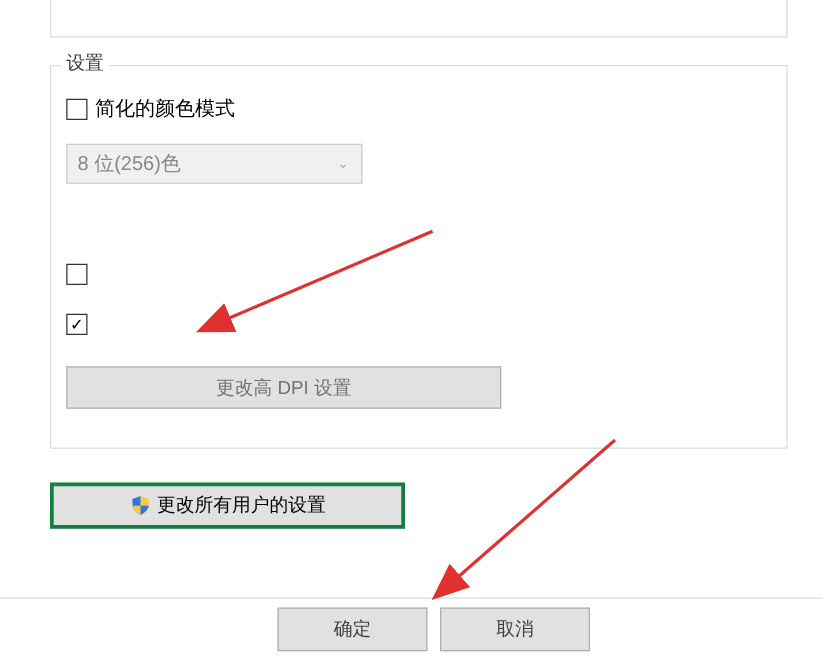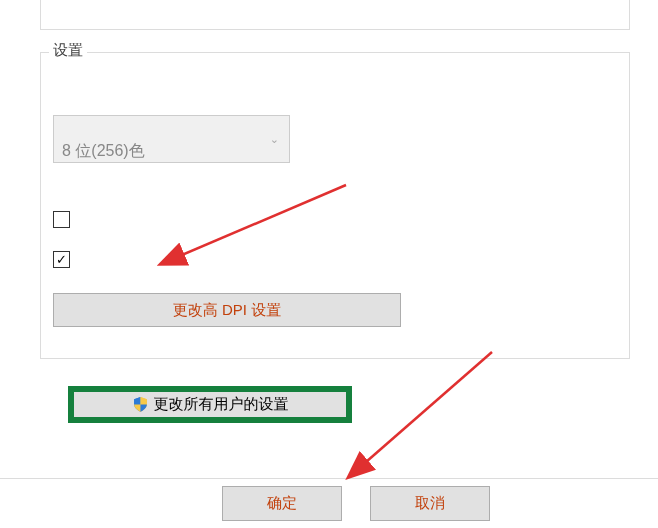--- a/index.html
+++ b/index.html
@@ -63,26 +63,26 @@
       font-size: 13px;
       line-height: 1;
       color: #000;
     }
     .checkbox-label { font-size: 16px; color: #000; }
     .color-dropdown {
       position: absolute;
       left: 12px;
       top: 62px;
       width: 237px;
-      height: 48px;
+      height: 32px;
       border: 1px solid #ccc;
       background: #f0f0f0;
       color: #888;
       display: flex;
-      align-items: flex-end;
+      align-items: center;
       padding-left: 8px;
       font-size: 16px;
     }
     .color-dropdown-arrow {
       position: absolute;
       right: 10px;
       top: 50%;
       transform: translateY(-50%);
       color: #aaa;
       font-size: 11px;
@@ -92,39 +92,38 @@
       left: 12px;
       top: 240px;
       width: 348px;
       height: 34px;
       border: 1px solid #adadad;
       background: #e1e1e1;
       display: flex;
       align-items: center;
       justify-content: center;
       font-size: 15px;
-      color: #c2410c;
+      color: #737373;
       cursor: pointer;
     }
     .all-users-button {
       position: absolute;
       left: 40px;
       top: 386px;
       width: 284px;
       height: 37px;
-      border: 6px solid #15803d;
+      border: 3px solid #15803d;
       background: #e1e1e1;
       display: flex;
       align-items: center;
       justify-content: center;
       gap: 5px;
       font-size: 15px;
       color: #000;
       cursor: pointer;
-      margin-left: 28px;
     }
     .shield-icon {
       display: inline-flex;
       width: 17px;
       height: 17px;
     }
     .bottom-row {
       position: absolute;
       left: 0;
       bottom: 0;
@@ -139,41 +138,45 @@
     }
     .bottom-button {
       width: 120px;
       height: 35px;
       border: 1px solid #adadad;
       background: #e1e1e1;
       display: flex;
       align-items: center;
       justify-content: center;
       font-size: 15px;
-      color: #c2410c;
+      color: #404040;
       cursor: pointer;
     }
-    .bottom-button + .bottom-button { margin-left: 28px; }
+    .bottom-button + .bottom-button { margin-left: 10px; }
     .annotation-svg {
       position: absolute;
       left: 0;
       top: 0;
       width: 658px;
       height: 528px;
       pointer-events: none;
     }
   </style>
 </head>
 <body>
 
 <div class="upper-panel-remnant"></div>
 
 <div class="settings-group">
   <div class="group-legend">设置</div>
 
+  <div class="checkbox-row row1">
+    <div class="checkbox-box"></div>
+    <span class="checkbox-label">简化的颜色模式</span>
+  </div>
 
   <div class="color-dropdown">
     <span>8 位(256)色</span>
     <span class="color-dropdown-arrow">⌄</span>
   </div>
 
 
   <div class="checkbox-row row3">
     <div class="checkbox-box"></div>
   </div>

